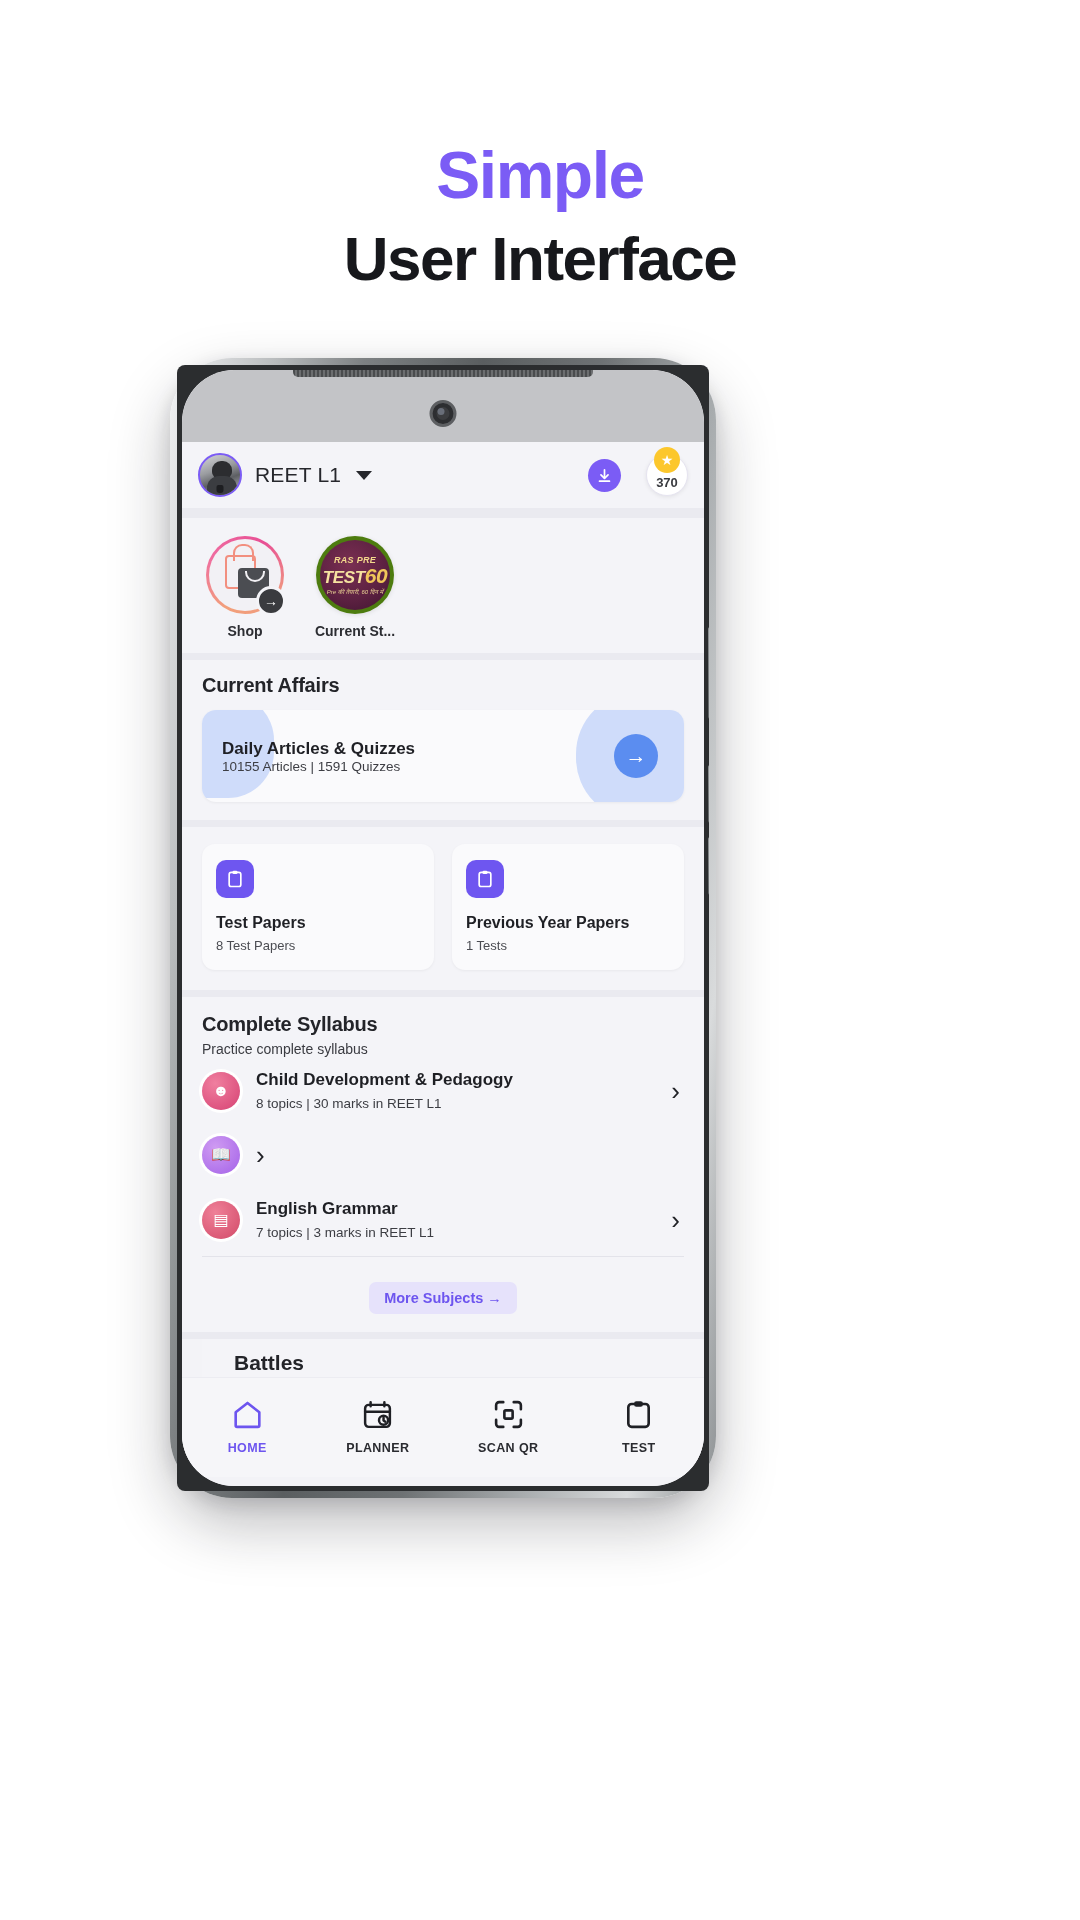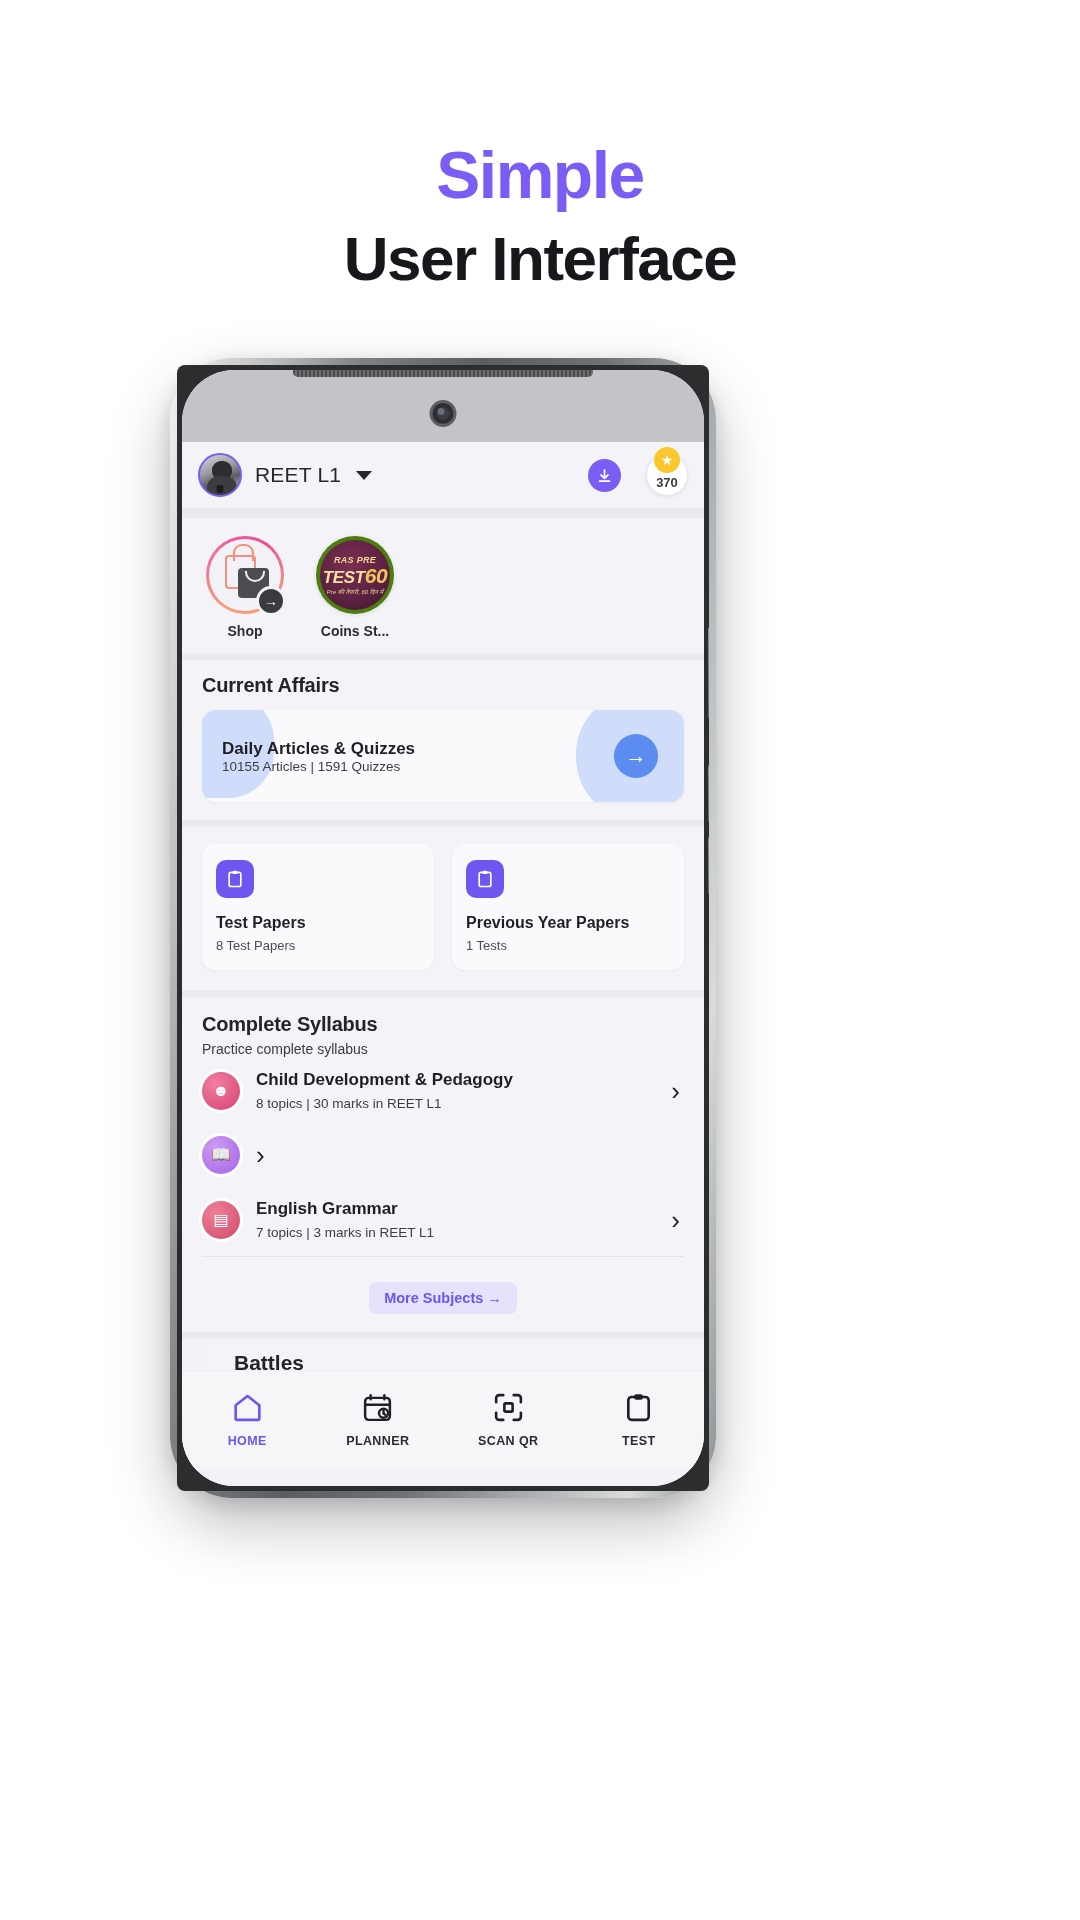--- a/index.html
+++ b/index.html
@@ -240,21 +240,21 @@
     padding: 8px 15px; border-radius: 7px;
   }
 
   
   .battles { background: #f4f4f8; padding: 12px 32px 0; margin-left: 20px; }
   .bt-t { font-size: 21px; font-weight: 700; color: #232429; }
   .bt-s { font-size: 16px; font-weight: 600; color: #26272c; margin-top: 5px; }
 
   
   .nav {
-    position: absolute; left: 0; bottom: 16px; width: 100%; height: 100px;
+    position: absolute; left: 0; bottom: 9px; width: 100%; height: 100px;
     background: #f6f6f9; display: flex; align-items: center;
     border-top: 1px solid #ececf2; padding-bottom: 6px;
   }
   .nav-item { flex: 1; text-align: center; }
   .nav-ic { height: 40px; display: flex; align-items: center; justify-content: center; }
   .nav-ic svg { width: 33px; height: 33px; }
   .nav-lb { font-size: 12.5px; font-weight: 600; color: #2a2b30; margin-top: 7px; letter-spacing: .4px; }
   .nav-item.active .nav-lb { color: #6d55ef; }
 </style>
 </head>
@@ -316,21 +316,21 @@
             <div class="sc">
               <div class="sc-circle">
                 <div class="course-circle">
                   <div class="course-in">
                     <span class="c-l1">RAS PRE</span>
                     <span class="c-l2"><span>TEST</span><b>60</b></span>
                     <span class="c-l3">Pre की तैयारी, 60 दिन में</span>
                   </div>
                 </div>
               </div>
-              <div class="sc-label">Coins St...</div>
+              <div class="sc-label">Current St...</div>
             </div>
           </div>
 
           <div class="sep-thin"></div>
 
           <div class="ca-wrap">
             <div class="sec-title">Current Affairs</div>
             <div class="ca-card">
               <span class="ca-blob-l"></span>
               <span class="ca-blob-r"></span>

